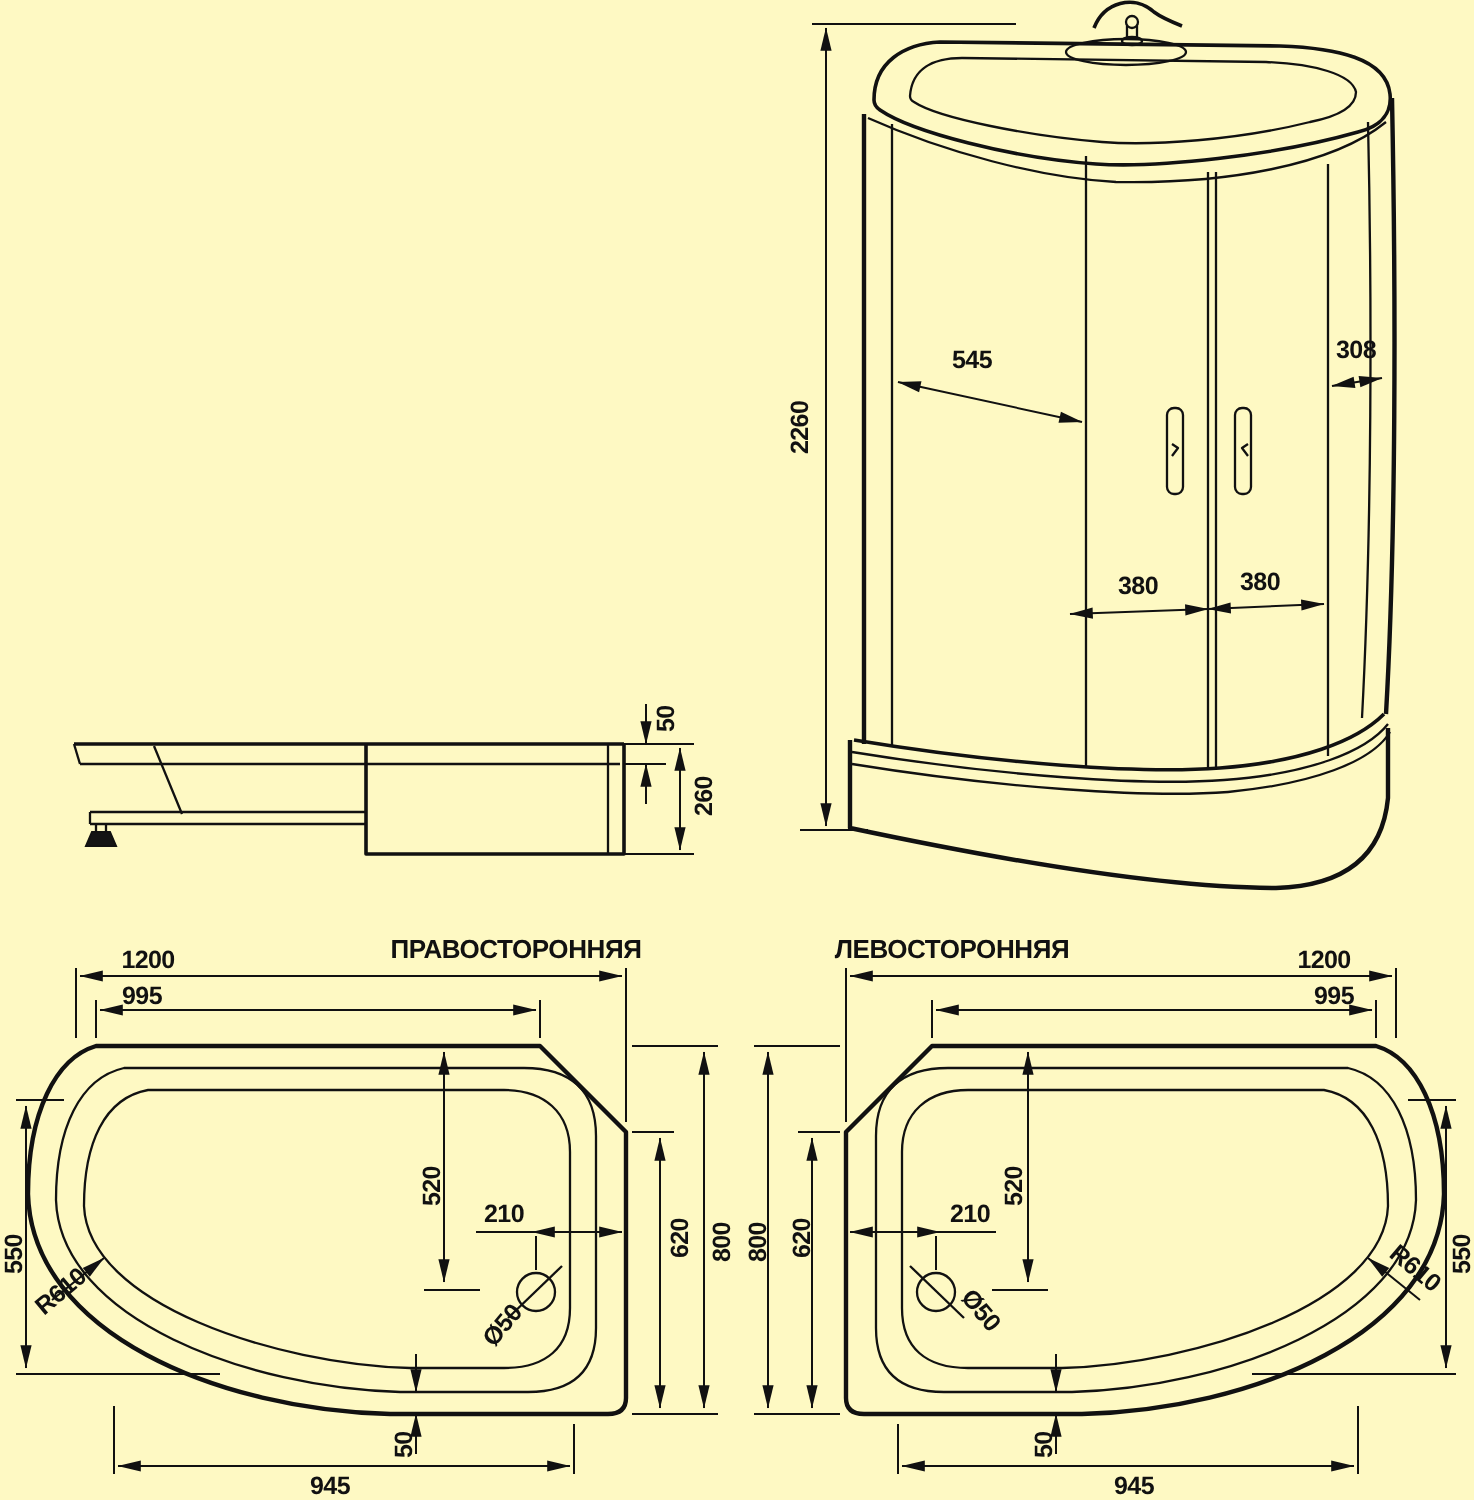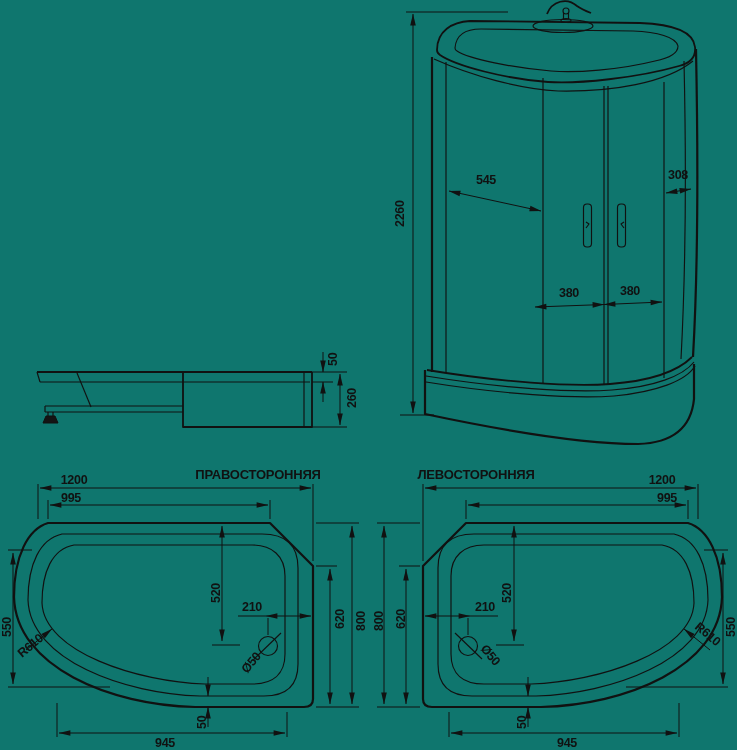--- a/index.html
+++ b/index.html
@@ -1,16 +1,16 @@
 <!DOCTYPE html>
 <html><head>
 <meta charset="utf-8">
 <style>
   html,body{margin:0;padding:0;background:#fff;}
-  #stage{position:relative;width:737px;height:750px;background:#0f766e;overflow:hidden;}
+  #stage{position:relative;width:737px;height:750px;background:#fef9c3;overflow:hidden;}
   svg{display:block;}
   .b2 {stroke:#111;stroke-width:2.2;fill:none;stroke-linejoin:round;}
   .b18{stroke:#111;stroke-width:1.8;fill:none;stroke-linejoin:round;}
   .t  {stroke:#111;stroke-width:1.15;fill:none;stroke-linejoin:round;}
   .dim{stroke:#111;stroke-width:1;fill:none;}
   .d  {font-family:"Liberation Sans","DejaVu Sans",sans-serif;font-weight:700;font-size:12.5px;fill:#111;letter-spacing:-0.3px;}
   .ttl{font-family:"Liberation Sans","DejaVu Sans",sans-serif;font-weight:700;font-size:13px;fill:#111;letter-spacing:-0.2px;}
   .mid{text-anchor:middle;}
 </style>
 </head>

